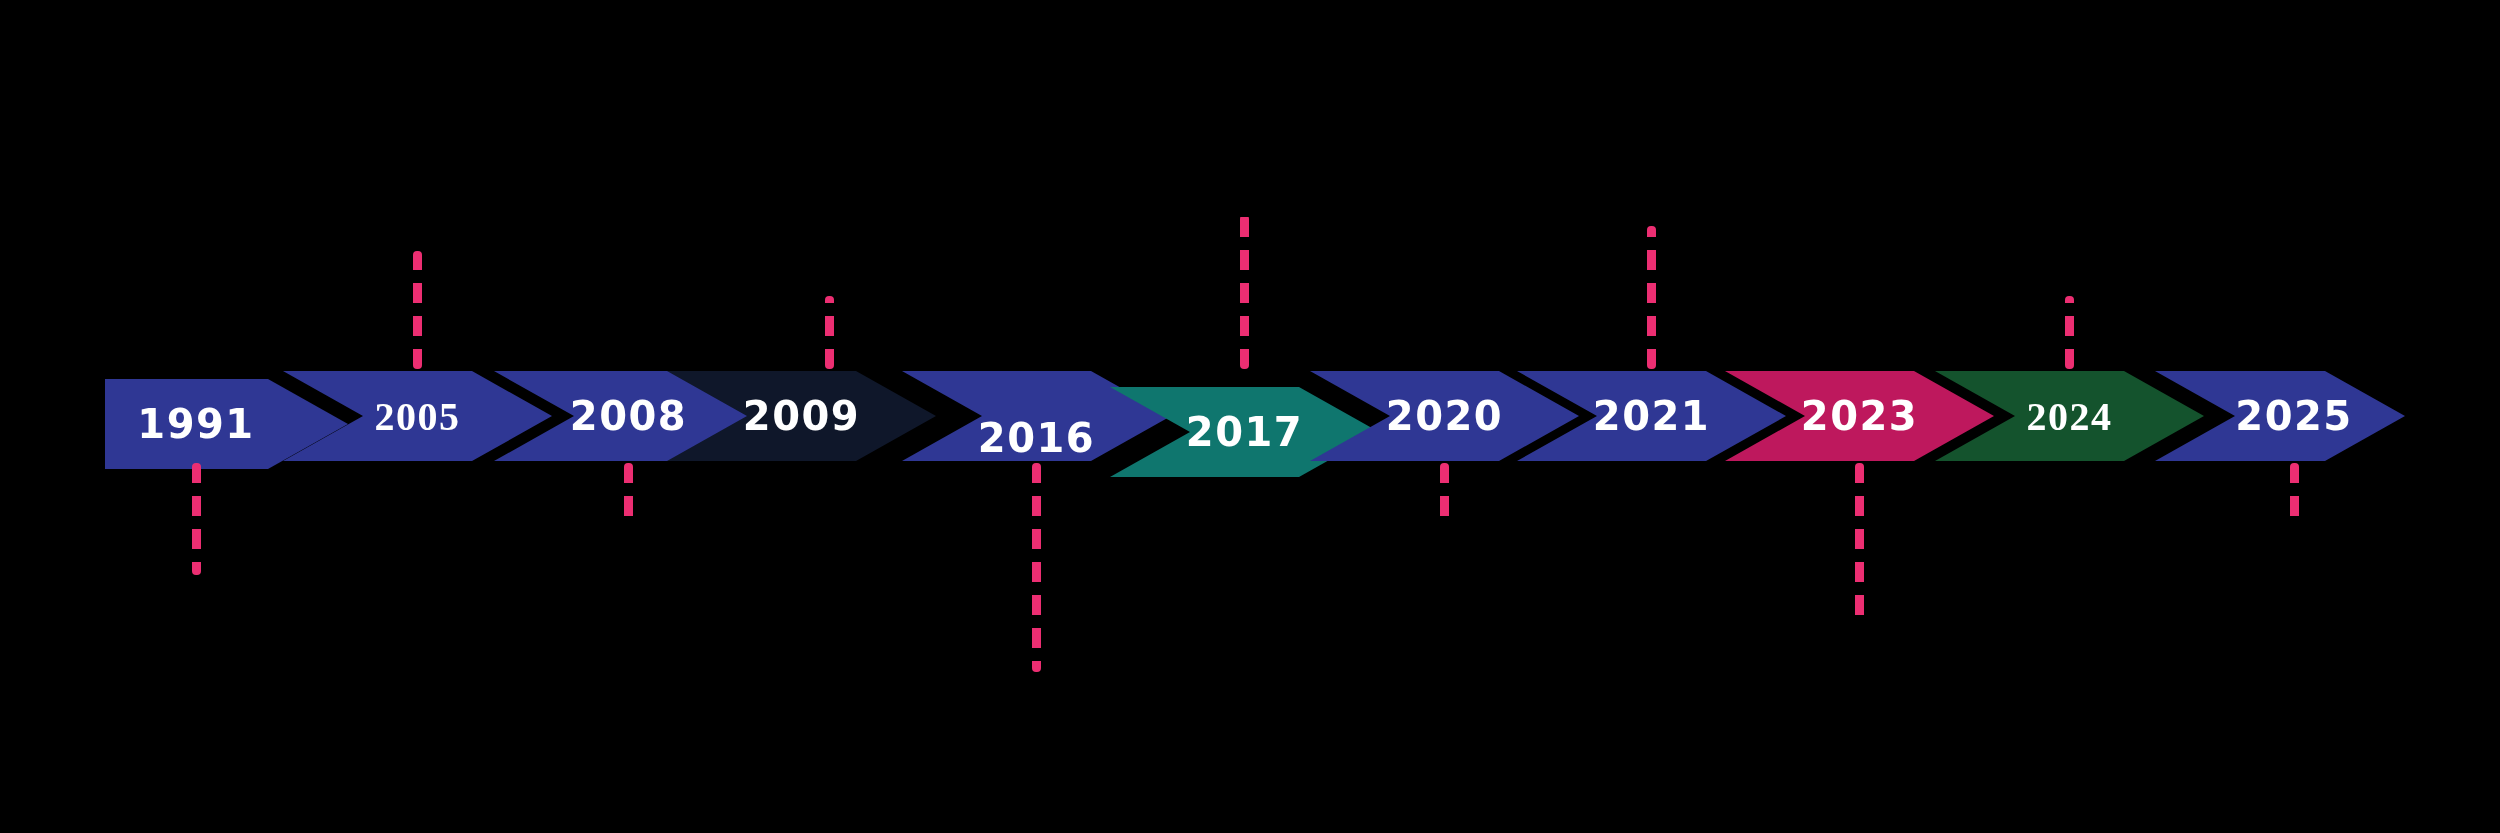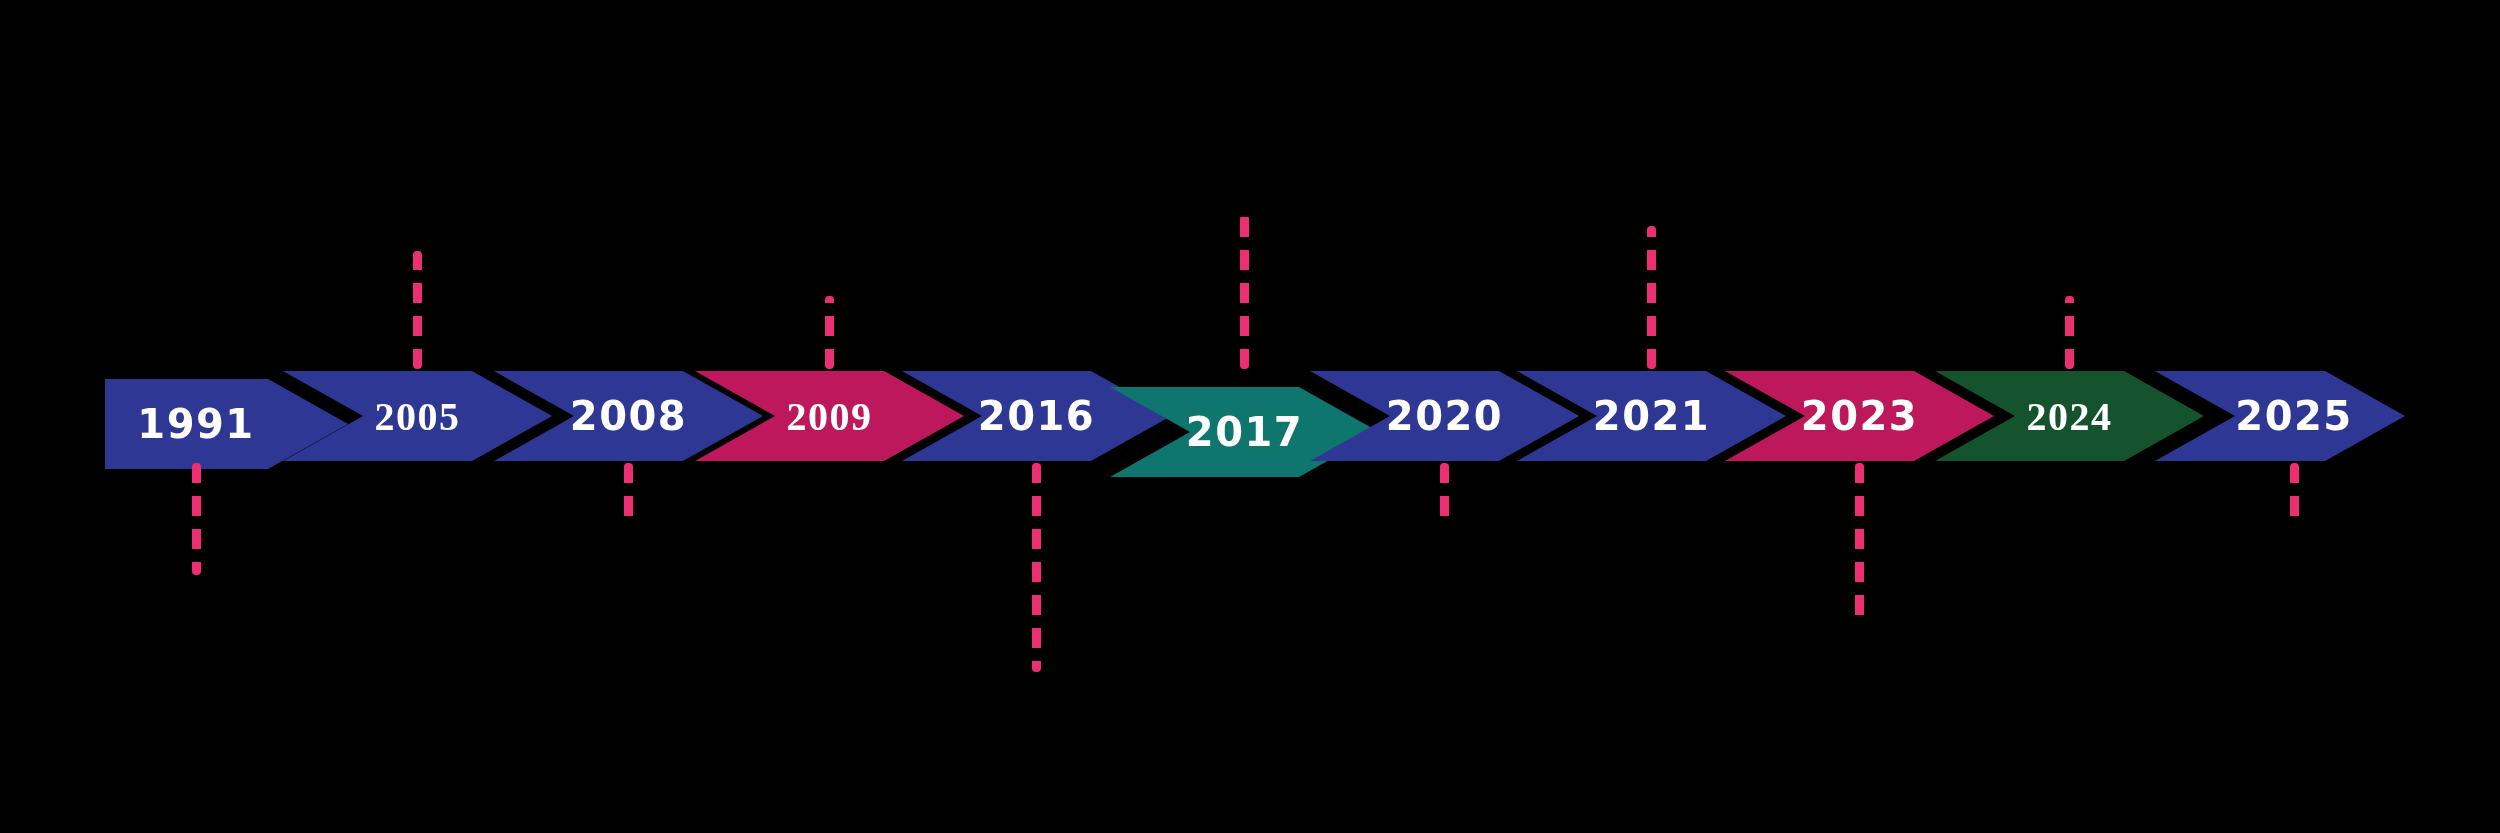--- a/index.html
+++ b/index.html
@@ -64,24 +64,24 @@
 
   <div class="segment first" style="left: 105px; width: 243px; background: rgb(47, 55, 148); margin-top: 8px;">
     <span class="year" style="color: rgb(255, 255, 255);">1991</span>
   </div>
   <div class="segment" style="left: 283px; width: 269px; background: rgb(47, 55, 148);">
     <span class="year" style="color: rgb(255, 255, 255); font-family: Liberation Serif, serif;">2005</span>
   </div>
   <div class="segment" style="left: 494px; width: 269px; background: rgb(47, 55, 148);">
     <span class="year" style="color: rgb(255, 255, 255);">2008</span>
   </div>
-  <div class="segment" style="left: 695px; width: 269px; background: #be185d; font-family: Liberation Serif, serif;">
+  <div class="segment" style="left: 667px; width: 269px; background: #0f172a;">
     <span class="year" style="color: rgb(255, 255, 255);">2009</span>
   </div>
-  <div class="segment" style="left: 902px; width: 269px; background: rgb(47, 55, 148);">
+  <div class="segment" style="left: 902px; width: 269px; background: rgb(47, 55, 148); align-items: flex-end;">
     <span class="year" style="color: rgb(255, 255, 255);">2016</span>
   </div>
   <div class="segment" style="left: 1110px; width: 269px; background: #0f766e; margin-top: 16px;">
     <span class="year" style="color: rgb(255, 255, 255);">2017</span>
   </div>
   <div class="segment" style="left: 1310px; width: 269px; background: rgb(47, 55, 148);">
     <span class="year" style="color: rgb(255, 255, 255);">2020</span>
   </div>
   <div class="segment" style="left: 1517px; width: 269px; background: rgb(47, 55, 148);">
     <span class="year" style="color: rgb(255, 255, 255);">2021</span>

